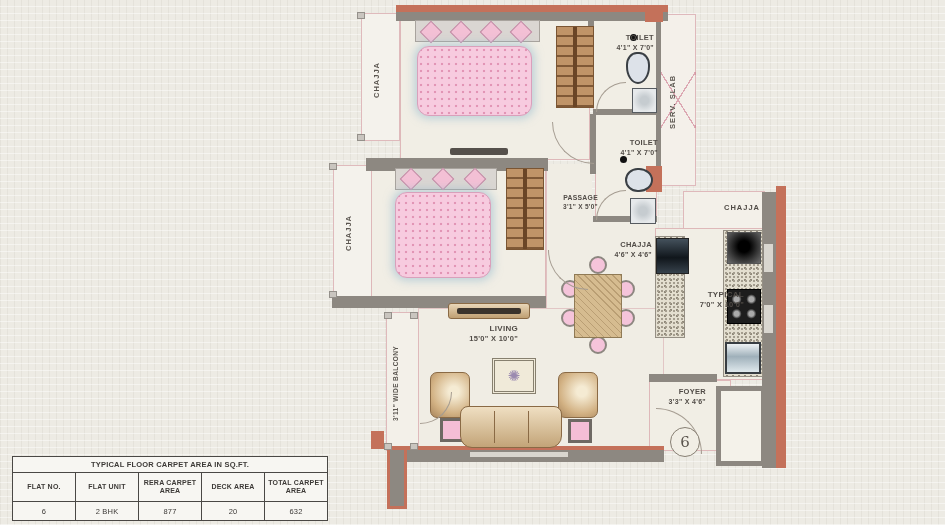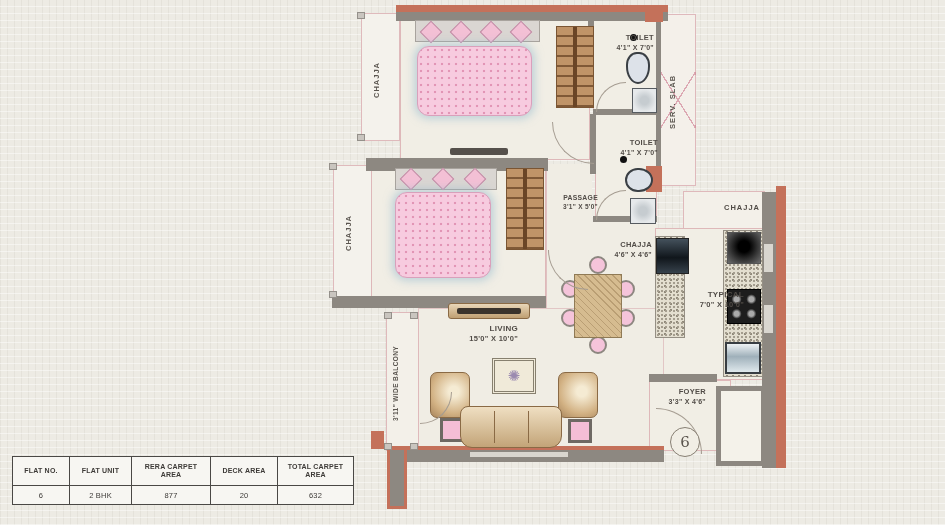--- a/index.html
+++ b/index.html
@@ -234,20 +234,23 @@
   <div class="vtext" style="left:372px;top:40px;height:80px;">CHAJJA</div>
   <div class="vtext" style="left:344px;top:193px;height:80px;">CHAJJA</div>
   <div class="lbl" style="left:690px;top:203px;width:70px;font-size:7.5px;letter-spacing:1px;">CHAJJA</div>
   <div class="vtext" style="left:668px;top:52px;height:100px;">SERV. SLAB</div>
   <div class="vtext" style="left:392px;top:328px;height:110px;font-size:6.5px;letter-spacing:.4px;">3'11" WIDE BALCONY</div>
 
 </div>
 
 <table class="area-table">
   <tbody>
+      <tr>
+        <td class="ttl" colspan="5">TYPICAL FLOOR  CARPET AREA IN SQ.FT.</td>
+      </tr>
   <tr class="hdr">
     <td style="width:52px;">FLAT NO.</td>
     <td style="width:57px;">FLAT UNIT</td>
     <td style="width:74px;">RERA CARPET AREA</td>
     <td style="width:62px;">DECK AREA</td>
     <td style="width:71px;">TOTAL CARPET AREA</td>
   </tr>
   <tr class="val">
     <td>6</td>
     <td>2 BHK</td>

